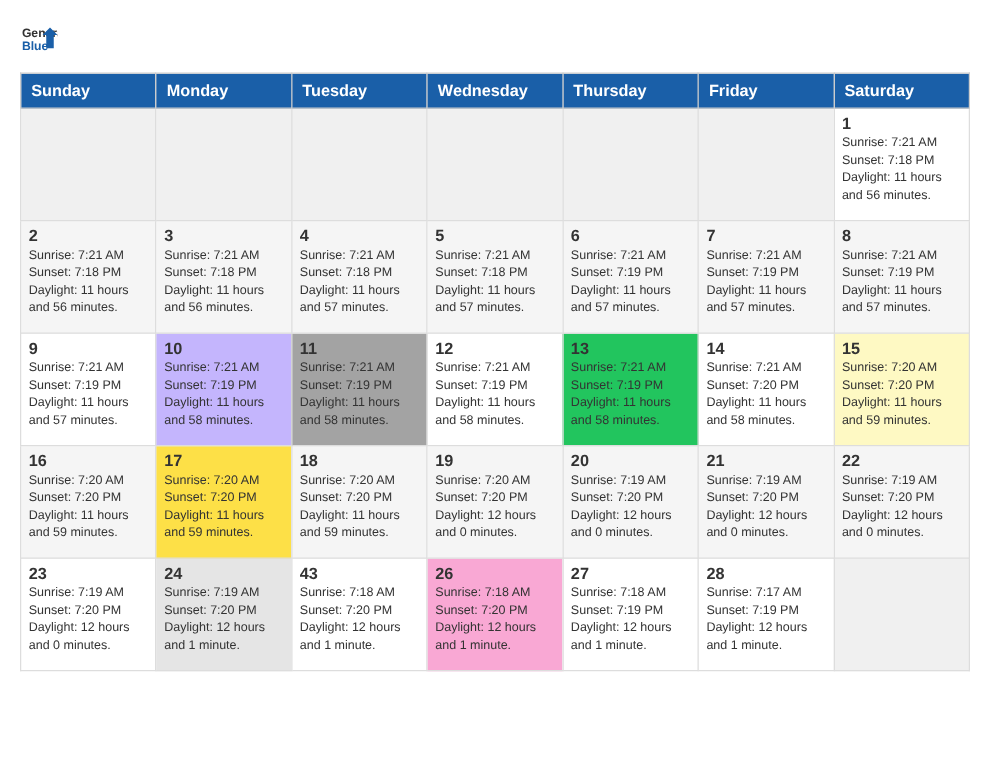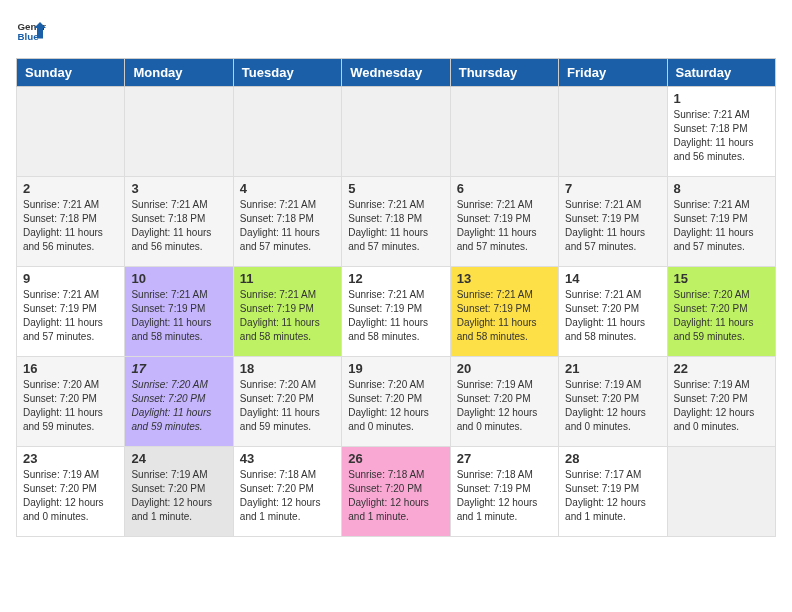--- a/index.html
+++ b/index.html
@@ -190,65 +190,65 @@
 Daylight: 11 hours
 and 57 minutes.</div>
         </td>
         <td style="background: #c4b5fd;">
           <span class="day-number">10</span>
           <div class="day-info" style="white-space: pre-line;">Sunrise: 7:21 AM
 Sunset: 7:19 PM
 Daylight: 11 hours
 and 58 minutes.</div>
         </td>
-        <td style="background: #bef264;">
+        <td style="background: #a3a3a3;">
           <span class="day-number">11</span>
           <div class="day-info" style="white-space: pre-line;">Sunrise: 7:21 AM
 Sunset: 7:19 PM
 Daylight: 11 hours
 and 58 minutes.</div>
         </td>
         <td style="background: rgb(255, 255, 255);">
           <span class="day-number">12</span>
           <div class="day-info" style="white-space: pre-line;">Sunrise: 7:21 AM
 Sunset: 7:19 PM
 Daylight: 11 hours
 and 58 minutes.</div>
         </td>
+        <td style="background: #22c55e;">
+          <span class="day-number">13</span>
+          <div class="day-info" style="white-space: pre-line;">Sunrise: 7:21 AM
+Sunset: 7:19 PM
+Daylight: 11 hours
+and 58 minutes.</div>
+        </td>
+        <td style="background: rgb(255, 255, 255);">
+          <span class="day-number">14</span>
+          <div class="day-info" style="white-space: pre-line;">Sunrise: 7:21 AM
+Sunset: 7:20 PM
+Daylight: 11 hours
+and 58 minutes.</div>
+        </td>
+        <td style="background: #fef9c3;">
+          <span class="day-number">15</span>
+          <div class="day-info" style="white-space: pre-line;">Sunrise: 7:20 AM
+Sunset: 7:20 PM
+Daylight: 11 hours
+and 59 minutes.</div>
+        </td>
+      </tr>
+      <tr>
+        <td style="background: rgb(245, 245, 245);">
+          <span class="day-number">16</span>
+          <div class="day-info" style="white-space: pre-line;">Sunrise: 7:20 AM
+Sunset: 7:20 PM
+Daylight: 11 hours
+and 59 minutes.</div>
+        </td>
         <td style="background: #fde047;">
-          <span class="day-number">13</span>
-          <div class="day-info" style="white-space: pre-line;">Sunrise: 7:21 AM
-Sunset: 7:19 PM
-Daylight: 11 hours
-and 58 minutes.</div>
-        </td>
-        <td style="background: rgb(255, 255, 255);">
-          <span class="day-number">14</span>
-          <div class="day-info" style="white-space: pre-line;">Sunrise: 7:21 AM
-Sunset: 7:20 PM
-Daylight: 11 hours
-and 58 minutes.</div>
-        </td>
-        <td style="background: #bef264;">
-          <span class="day-number">15</span>
-          <div class="day-info" style="white-space: pre-line;">Sunrise: 7:20 AM
-Sunset: 7:20 PM
-Daylight: 11 hours
-and 59 minutes.</div>
-        </td>
-      </tr>
-      <tr>
-        <td style="background: rgb(245, 245, 245);">
-          <span class="day-number">16</span>
-          <div class="day-info" style="white-space: pre-line;">Sunrise: 7:20 AM
-Sunset: 7:20 PM
-Daylight: 11 hours
-and 59 minutes.</div>
-        </td>
-        <td style="background: #c4b5fd; font-style: italic;">
           <span class="day-number">17</span>
           <div class="day-info" style="white-space: pre-line;">Sunrise: 7:20 AM
 Sunset: 7:20 PM
 Daylight: 11 hours
 and 59 minutes.</div>
         </td>
         <td style="background: rgb(245, 245, 245); margin-left: 44px;">
           <span class="day-number">18</span>
           <div class="day-info" style="white-space: pre-line;">Sunrise: 7:20 AM
 Sunset: 7:20 PM

